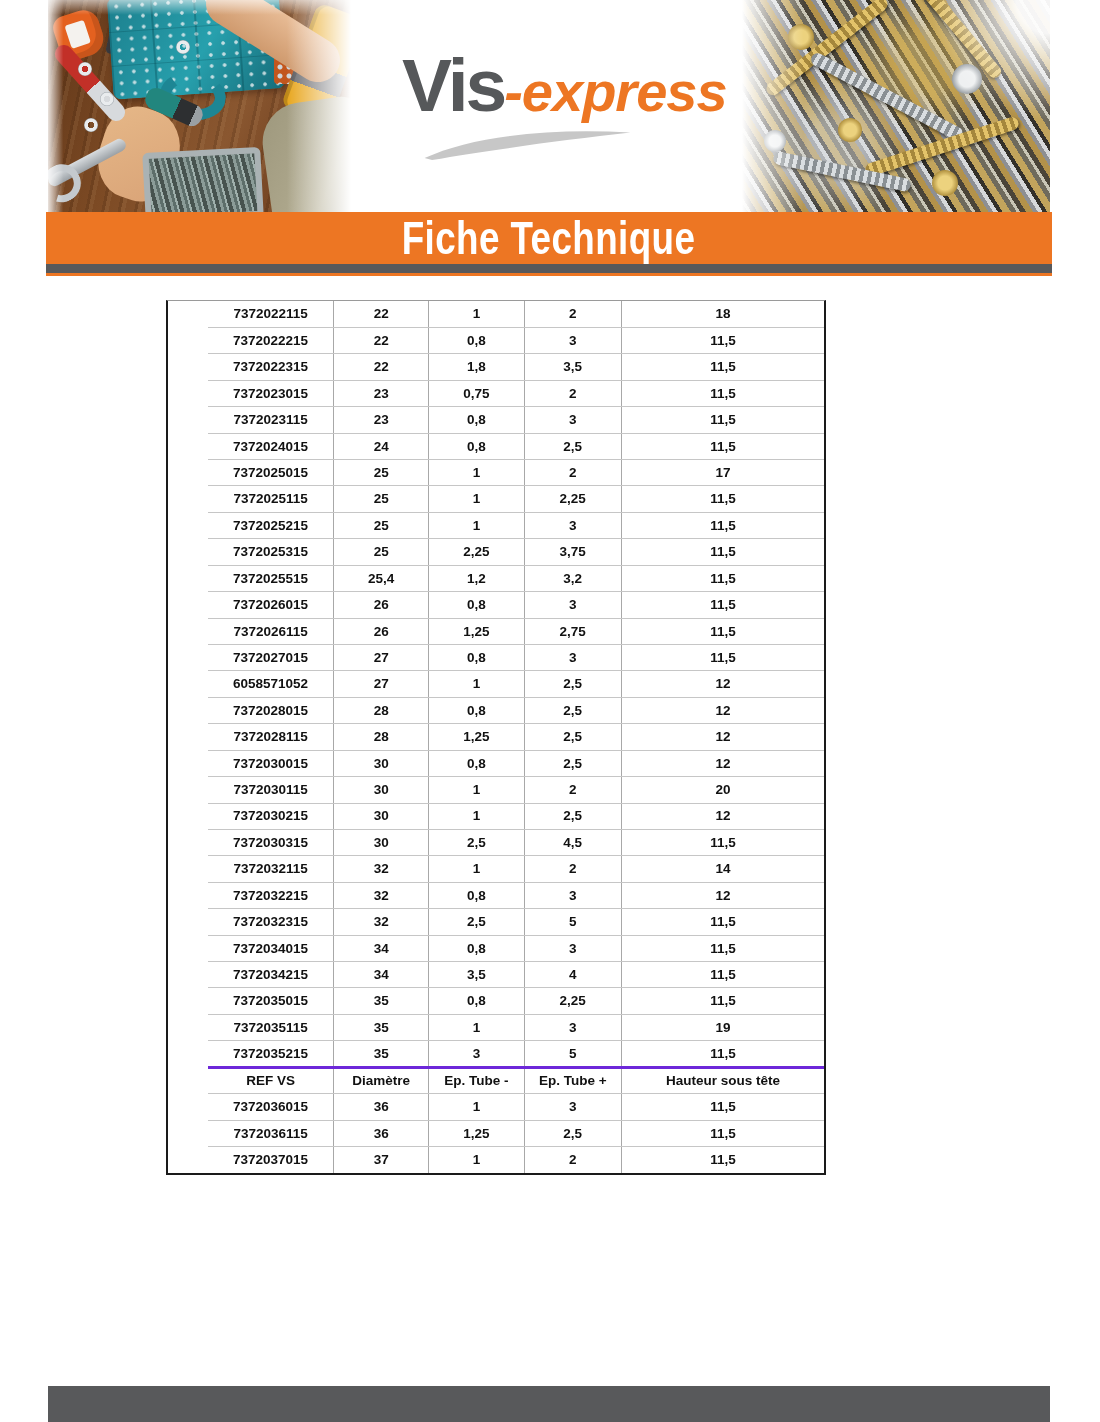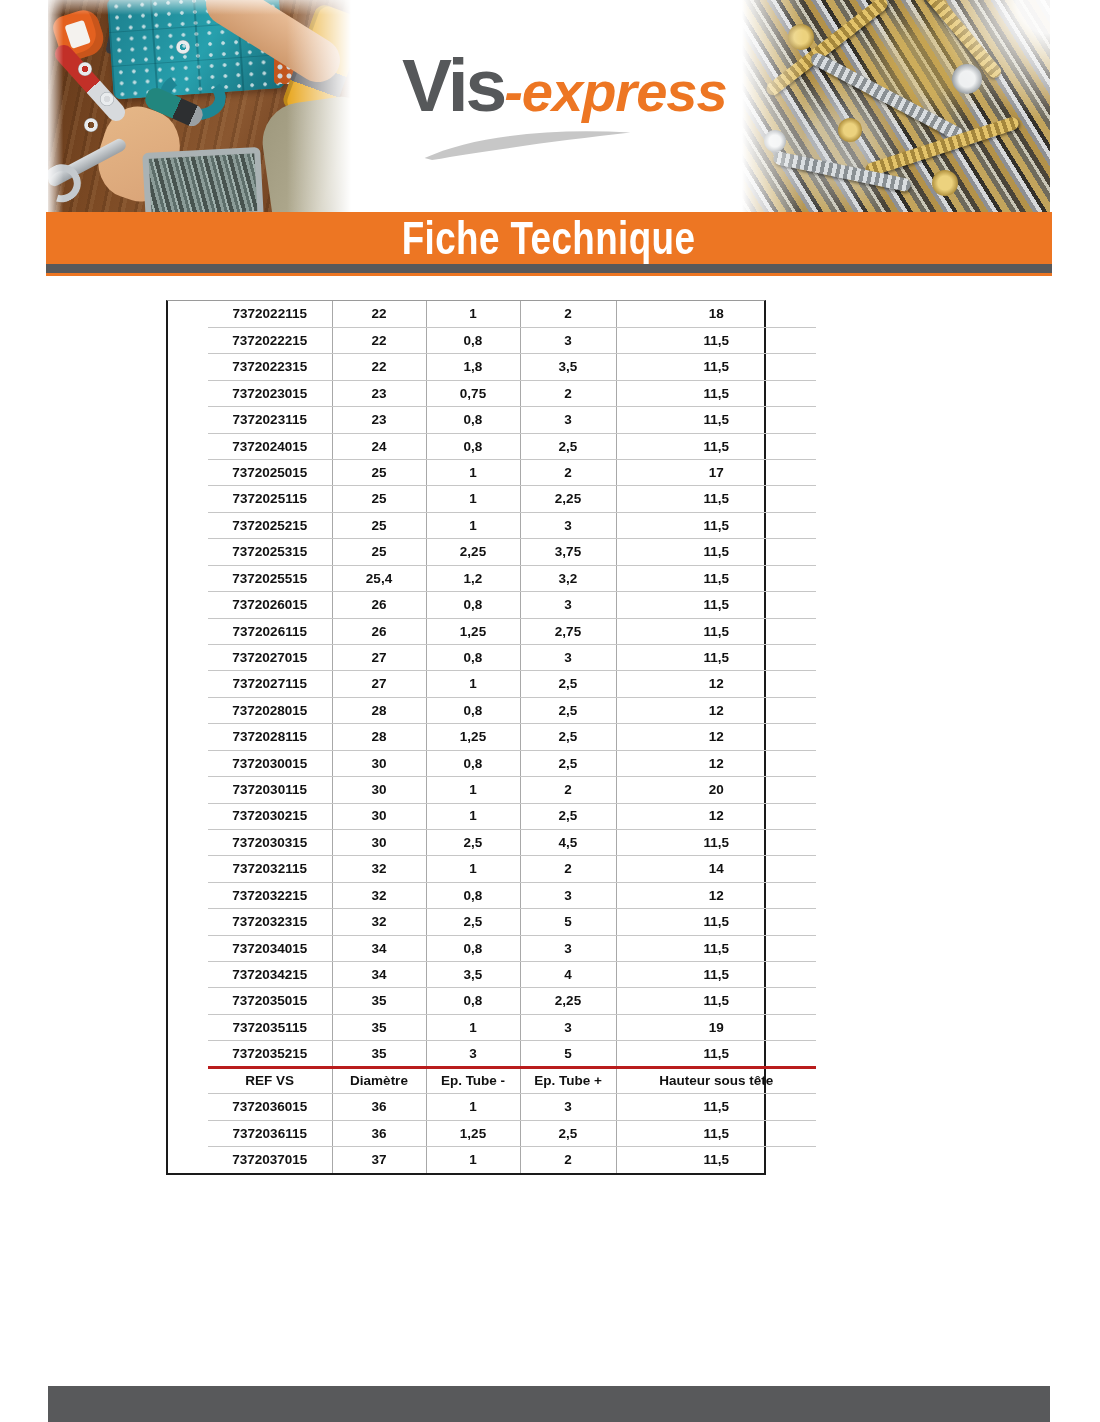--- a/index.html
+++ b/index.html
@@ -84,31 +84,31 @@
 
   
   .banner { position:absolute; left:46px; top:212px; width:1006px; height:64px; background:var(--accent,#ED7623);
     text-align:center; }
   .banner .banner-text { display:inline-block; color:#fff; font-weight:bold; font-size:46px; line-height:52px;
     transform:scaleX(0.8); letter-spacing:0.5px; }
   .banner-shadow { position:absolute; left:46px; top:264px; width:1006px; height:9px; background:var(--bargray,#58595B); }
   .footer-bar { position:absolute; left:48px; top:1386px; width:1002px; height:36px; background:var(--bargray,#58595B); }
 
   
-  .table-wrap { position:absolute; left:166px; top:300px; width:600px;
+  .table-wrap { position:absolute; left:166px; top:300px; width:660px;
     border:2px solid #1a1a1a; border-top:1px solid #9a9a9a; background:#fff;padding-left:40px; }
   table.spec { width:100%; border-collapse:collapse; table-layout:fixed; }
   table.spec col.c1{width:124px} table.spec col.c2{width:94px} table.spec col.c3{width:94px}
   table.spec col.c4{width:96px}  table.spec col.c5{width:200px}
   table.spec tr { height:26.43px; }
   table.spec td { font-size:13.5px; font-weight:bold; color:#111; text-align:center; vertical-align:middle;
     border-right:1px solid #a8a8a8; border-bottom:1px solid #c6c6c6; line-height:1; padding:0; overflow:hidden; }
   table.spec td:last-child { border-right:none; }
   table.spec tr:last-child td { border-bottom:none; }
-  table.spec tr.header-row td { border-top:3px solid #b91c1c;margin-top:48px; }
+  table.spec tr.header-row td { border-top:3px solid #6d28d9;margin-top:48px; }
 </style>
 </head>
 <body>
 
 <div class="page">
 
   <div class="photo photo-left">
     <div class="pegboard"></div>
     <div class="tape-measure"></div>
     <div class="organizer"></div>
@@ -255,21 +255,21 @@
             <td>11,5</td>
           </tr>
           <tr class="data-row">
             <td>7372027015</td>
             <td>27</td>
             <td>0,8</td>
             <td>3</td>
             <td>11,5</td>
           </tr>
           <tr class="data-row">
-            <td>7372027115</td>
+            <td>6058571052</td>
             <td>27</td>
             <td>1</td>
             <td>2,5</td>
             <td>12</td>
           </tr>
           <tr class="data-row">
             <td>7372028015</td>
             <td>28</td>
             <td>0,8</td>
             <td>2,5</td>

